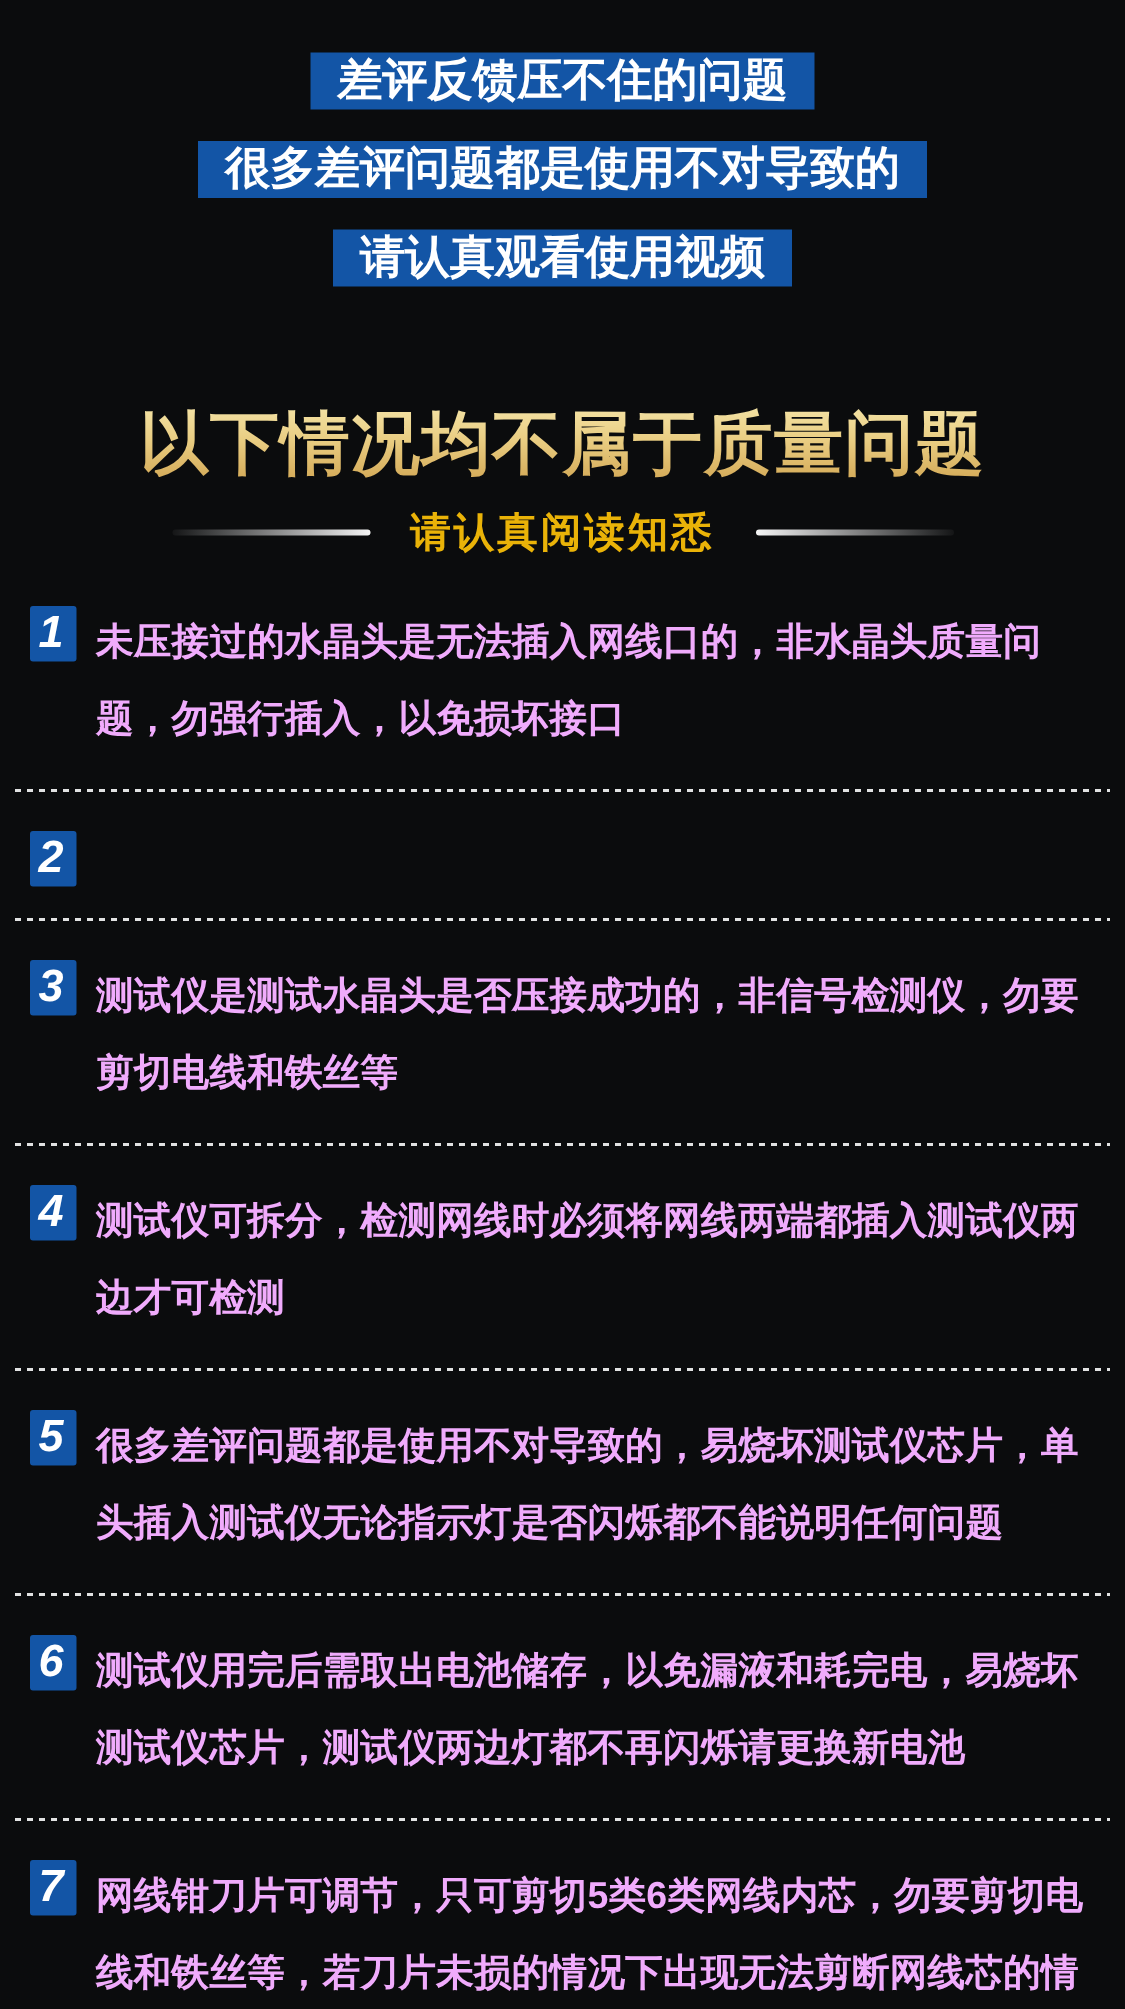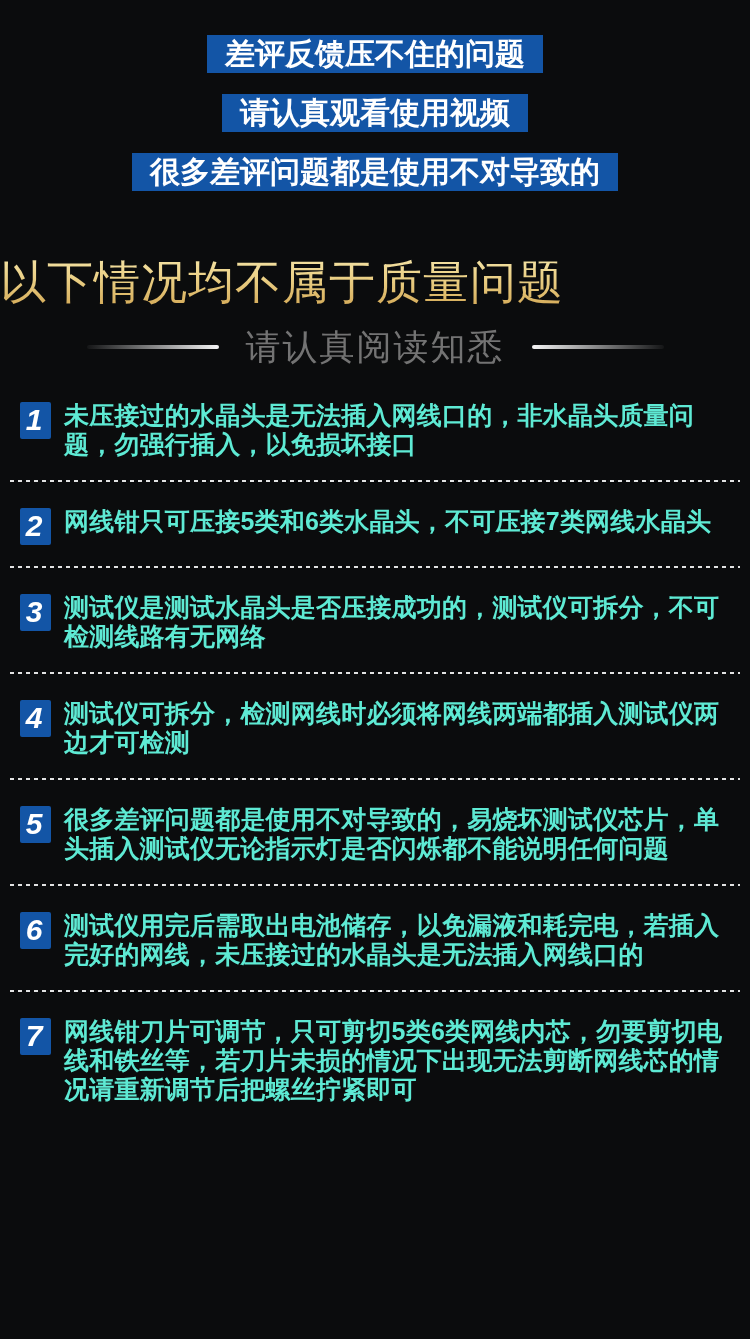--- a/index.html
+++ b/index.html
@@ -28,24 +28,24 @@
     line-height: 38px;
     height: 38px;
     padding: 0 18px;
     margin-bottom: 21px;
     white-space: nowrap;
     text-align: center;
   }
 
   
   .headline {
-    margin-top: 45px;
-    text-align: left;
+    margin-top: 58px;
+    text-align: center;
     font-size: 46px;
-    font-weight: normal;
+    font-weight: bold;
     letter-spacing: 1px;
     line-height: 1.12;
     color: #e4c276; 
     background: linear-gradient(180deg, #f4e3a6 0%, #e9cd82 45%, #d3a855 100%);
     -webkit-background-clip: text;
     background-clip: text;
     -webkit-text-fill-color: transparent;
   }
 
   .subtitle-row {
@@ -56,23 +56,23 @@
     gap: 27px;
   }
   .sub-line {
     width: 132px;
     height: 4px;
     border-radius: 2px;
   }
   .sub-line.left  { background: linear-gradient(to right, rgba(255,255,255,0.04), #f5f5f5); }
   .sub-line.right { background: linear-gradient(to left,  rgba(255,255,255,0.04), #f5f5f5); }
   .subtitle {
-    color: #737373;
-    font-size: 35px;
-    font-weight: normal;
+    color: #eab308;
+    font-size: 27px;
+    font-weight: bold;
     letter-spacing: 2px;
     white-space: nowrap;
   }
 
   
   .notices { margin-top: 30px; }
   .notice {
     display: flex;
     align-items: flex-start;
     gap: 13px;
@@ -89,88 +89,87 @@
     font-size: 30px;
     font-weight: bold;
     font-style: italic;
     display: flex;
     align-items: center;
     justify-content: center;
     padding-right: 3px;
   }
   .notice-text {
     max-width: 676px;
-    color: #5eead4;
+    color: #f0abfc;
     font-size: 25px;
-    line-height: 29px;
+    line-height: 51px;
     font-weight: bold;
     letter-spacing: 0.2px;
   }
   .divider {
     height: 2px;
     margin: 21px 10px 25px 10px;
     background: repeating-linear-gradient(
       to right,
       #e2e2e2 0px, #e2e2e2 4px,
       transparent 4px, transparent 8px
     );
   }
 </style>
 </head>
 <body>
 
 <div class="banners">
   <div class="banner">差评反馈压不住的问题</div>
+  <div class="banner">很多差评问题都是使用不对导致的</div>
   <div class="banner">请认真观看使用视频</div>
-  <div class="banner">很多差评问题都是使用不对导致的</div>
 </div>
 
 <h1 class="headline">以下情况均不属于质量问题</h1>
 
 <div class="subtitle-row">
   <div class="sub-line left"></div>
   <div class="subtitle">请认真阅读知悉</div>
   <div class="sub-line right"></div>
 </div>
 
 <div class="notices">
 
   <div class="notice">
     <div class="badge">1</div>
     <div class="notice-text">未压接过的水晶头是无法插入网线口的，非水晶头质量问题，勿强行插入，以免损坏接口</div>
   </div>
   <div class="divider"></div>
 
   <div class="notice">
     <div class="badge">2</div>
-    <div class="notice-text">网线钳只可压接5类和6类水晶头，不可压接7类网线水晶头</div>
   </div>
   <div class="divider"></div>
 
   <div class="notice">
     <div class="badge">3</div>
-    <div class="notice-text">测试仪是测试水晶头是否压接成功的，测试仪可拆分，不可检测线路有无网络</div>
+    <div class="notice-text">测试仪是测试水晶头是否压接成功的，非信号检测仪，勿要剪切电线和铁丝等</div>
   </div>
   <div class="divider"></div>
 
   <div class="notice">
     <div class="badge">4</div>
     <div class="notice-text">测试仪可拆分，检测网线时必须将网线两端都插入测试仪两边才可检测</div>
   </div>
   <div class="divider"></div>
 
   <div class="notice">
     <div class="badge">5</div>
     <div class="notice-text">很多差评问题都是使用不对导致的，易烧坏测试仪芯片，单头插入测试仪无论指示灯是否闪烁都不能说明任何问题</div>
   </div>
   <div class="divider"></div>
 
   <div class="notice">
     <div class="badge">6</div>
-    <div class="notice-text">测试仪用完后需取出电池储存，以免漏液和耗完电，若插入完好的网线，未压接过的水晶头是无法插入网线口的</div>
+    <div class="notice-text">测试仪用完后需取出电池储存，以免漏液和耗完电，易烧坏测试仪芯片，测试仪两边灯都不再闪烁请更换新电池</div>
   </div>
   <div class="divider"></div>
 
   <div class="notice">
     <div class="badge">7</div>
     <div class="notice-text">网线钳刀片可调节，只可剪切5类6类网线内芯，勿要剪切电线和铁丝等，若刀片未损的情况下出现无法剪断网线芯的情况请重新调节后把螺丝拧紧即可</div>
   </div>
 
 </div>
 

